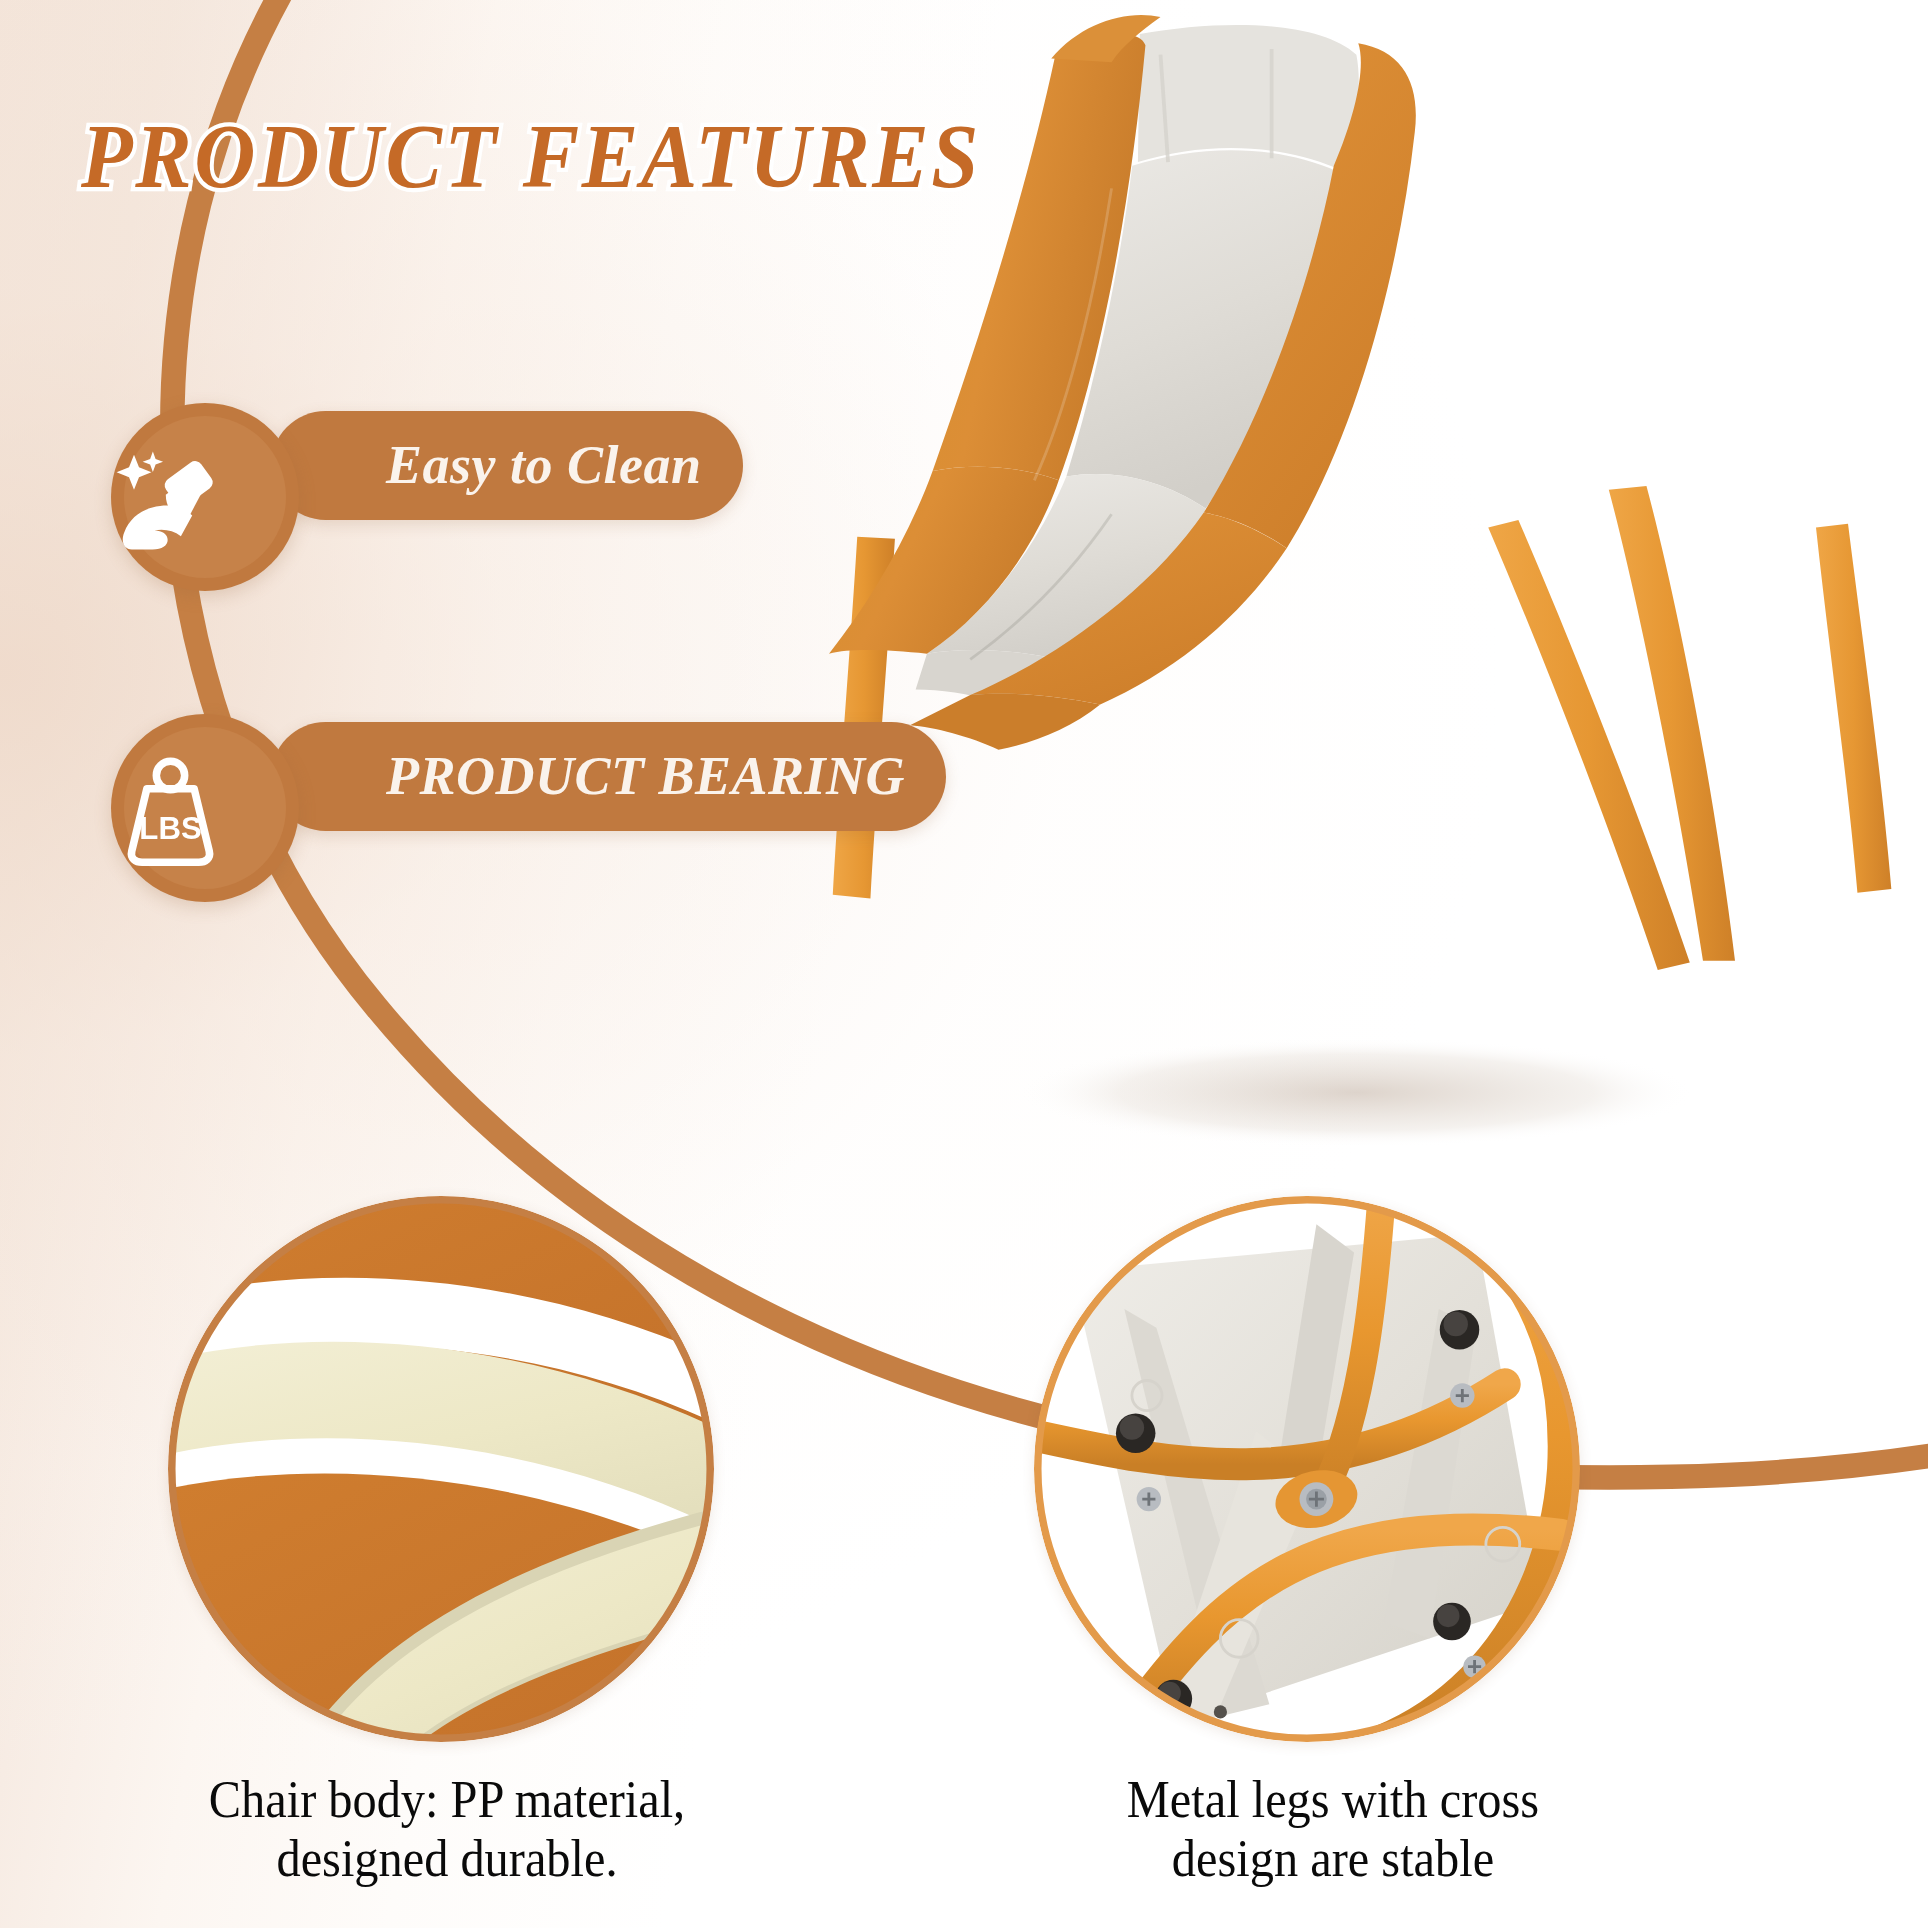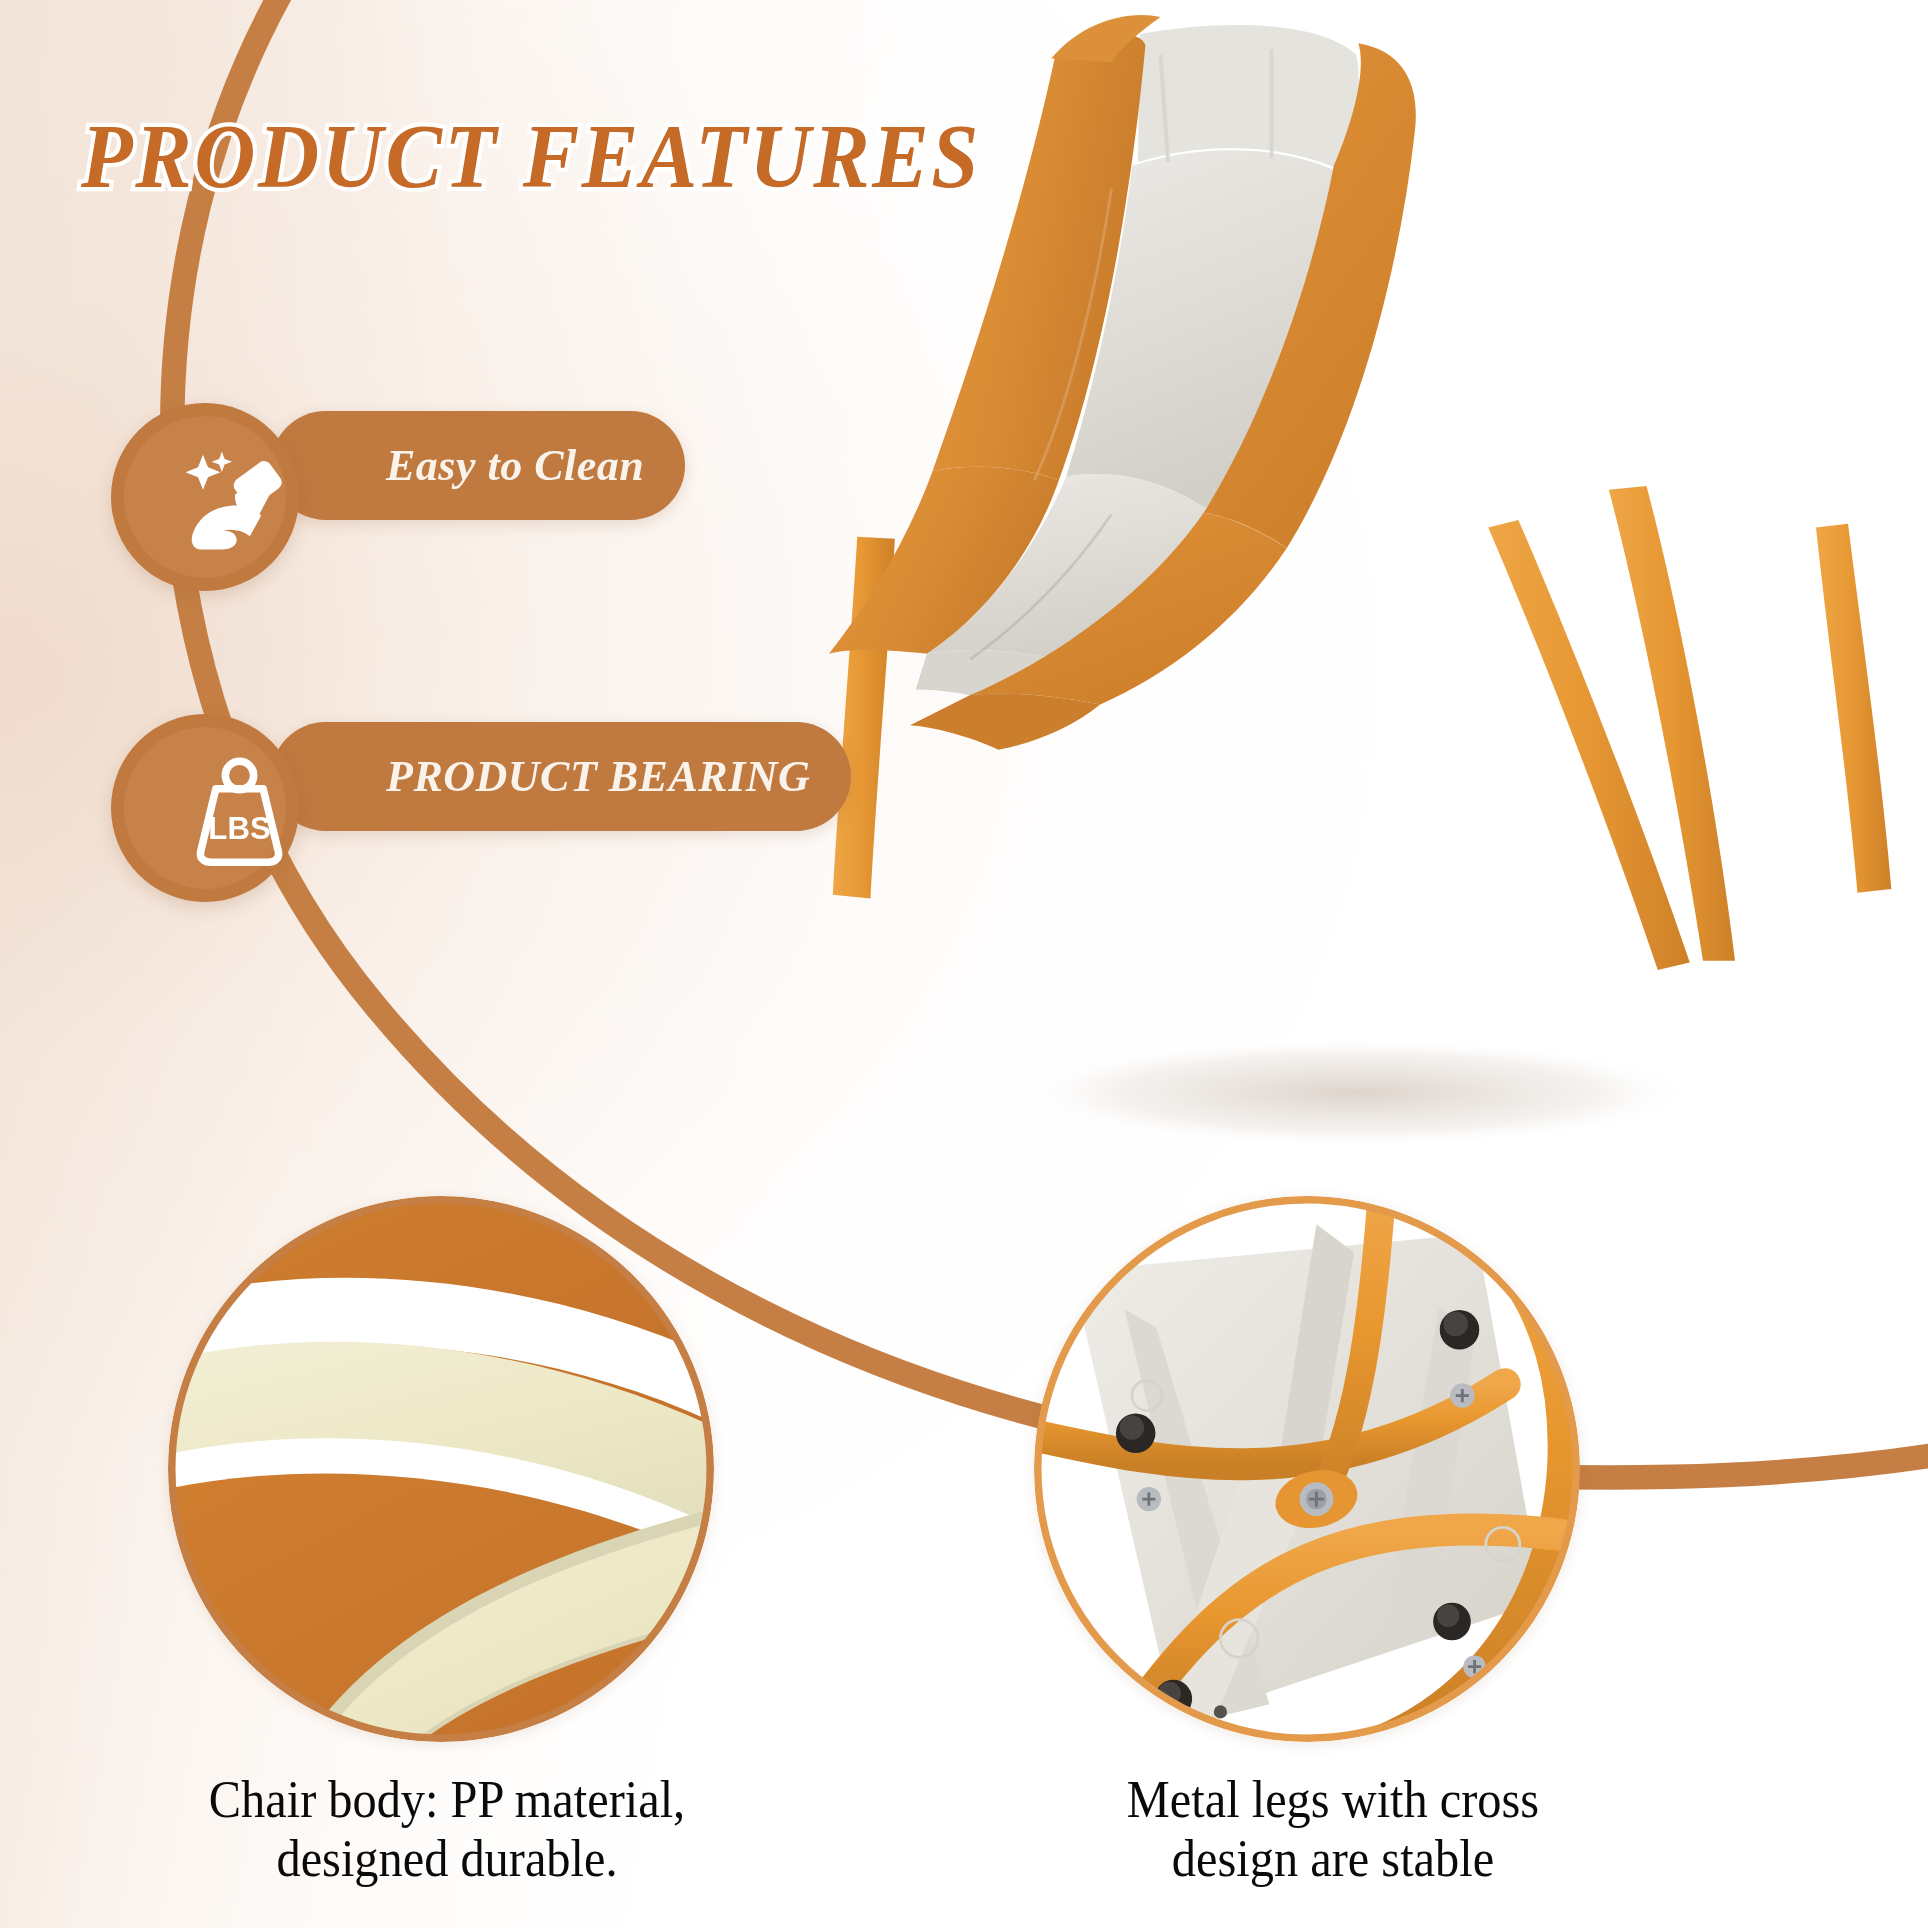--- a/index.html
+++ b/index.html
@@ -78,39 +78,39 @@
     top: 7.5px;
     height: 109px;
     border-radius: 55px;
     background: #C0793F;
     display: flex;
     align-items: center;
     box-shadow: 0 4.7px 15px rgba(150,100,60,0.18);
   }
   .feature-pill-label {
     color: #FAF3EC;
-    font-size: 44px;
+    font-size: 54px;
     font-weight: bold;
     font-style: italic;
     letter-spacing: 0.5px;
     white-space: nowrap;
     padding-left: 115px;
     padding-right: 41px;
   }
   .feature-circle {
     position: absolute;
     left: 0;
     top: 0;
     width: 188px;
     height: 188px;
     border-radius: 50%;
     background: #C0793F;
     display: flex;
     align-items: center;
-    justify-content: flex-end;
+    justify-content: flex-start;
     box-shadow: 0 5.6px 17px rgba(150,100,60,0.22);
   }
   .feature-circle::after {
     content: "";
     position: absolute;
     inset: 13px;
     border-radius: 50%;
     background: #C68249;
   }
   .feature-circle svg {

